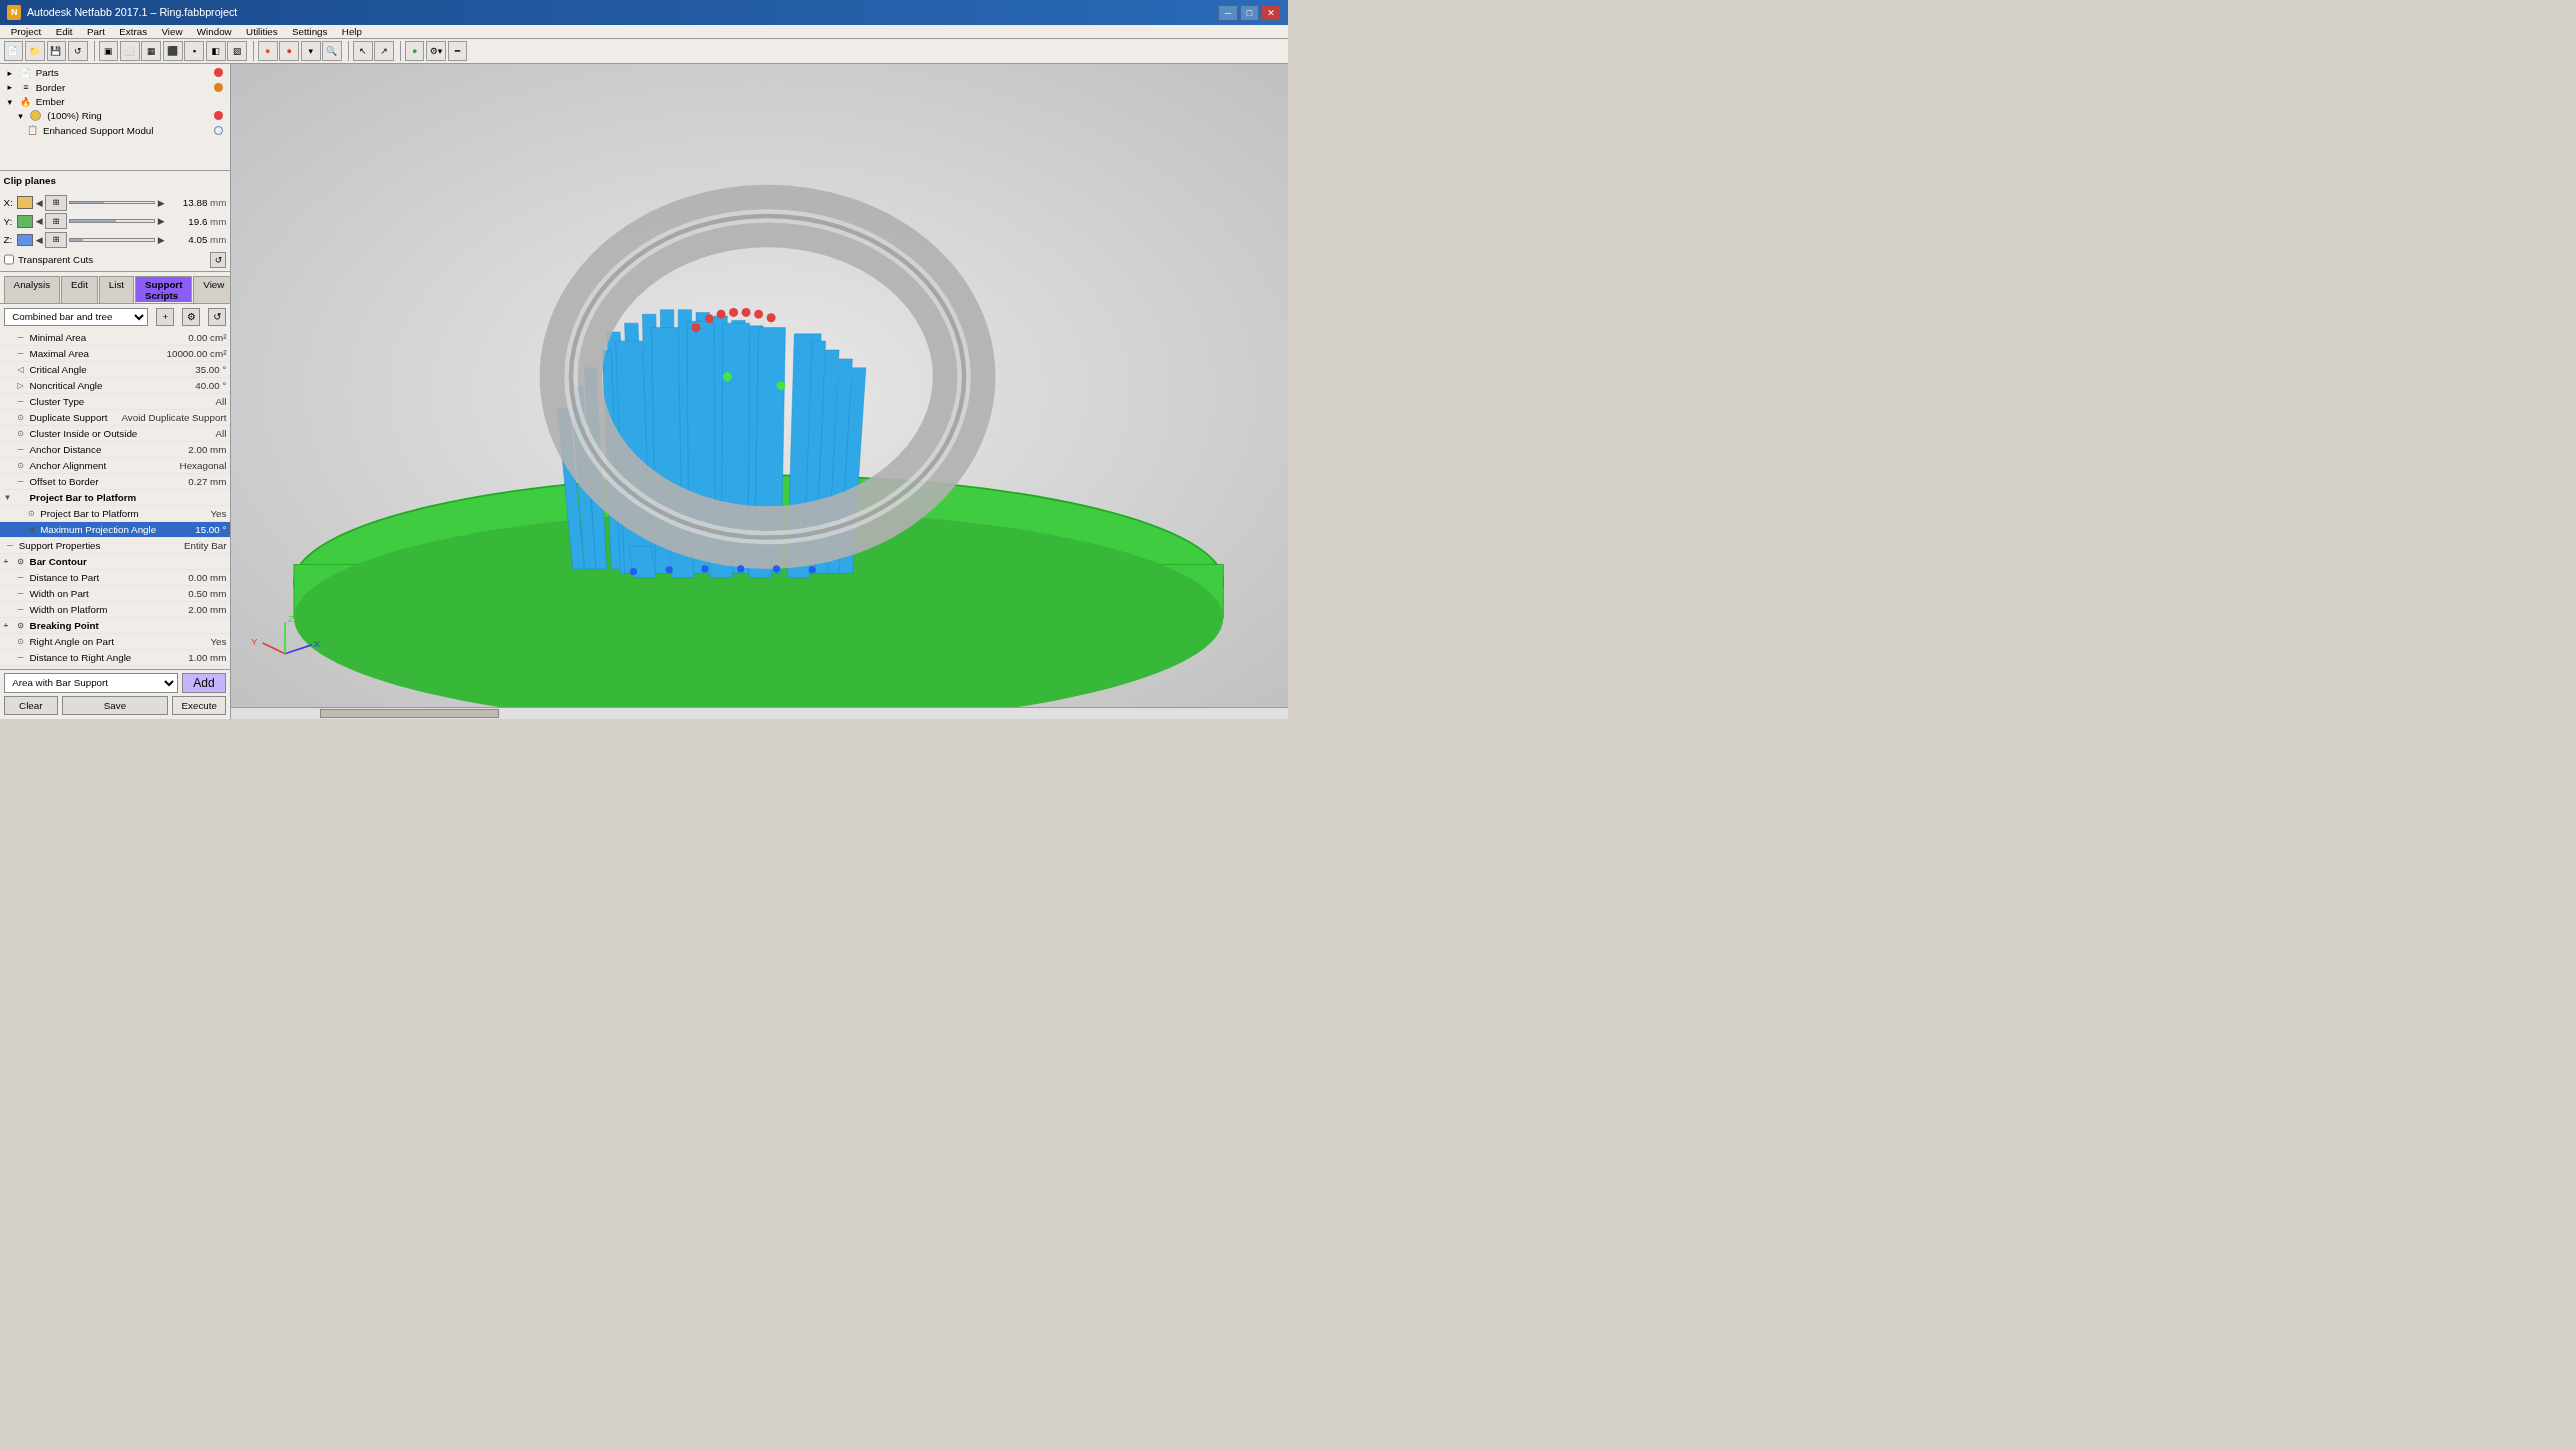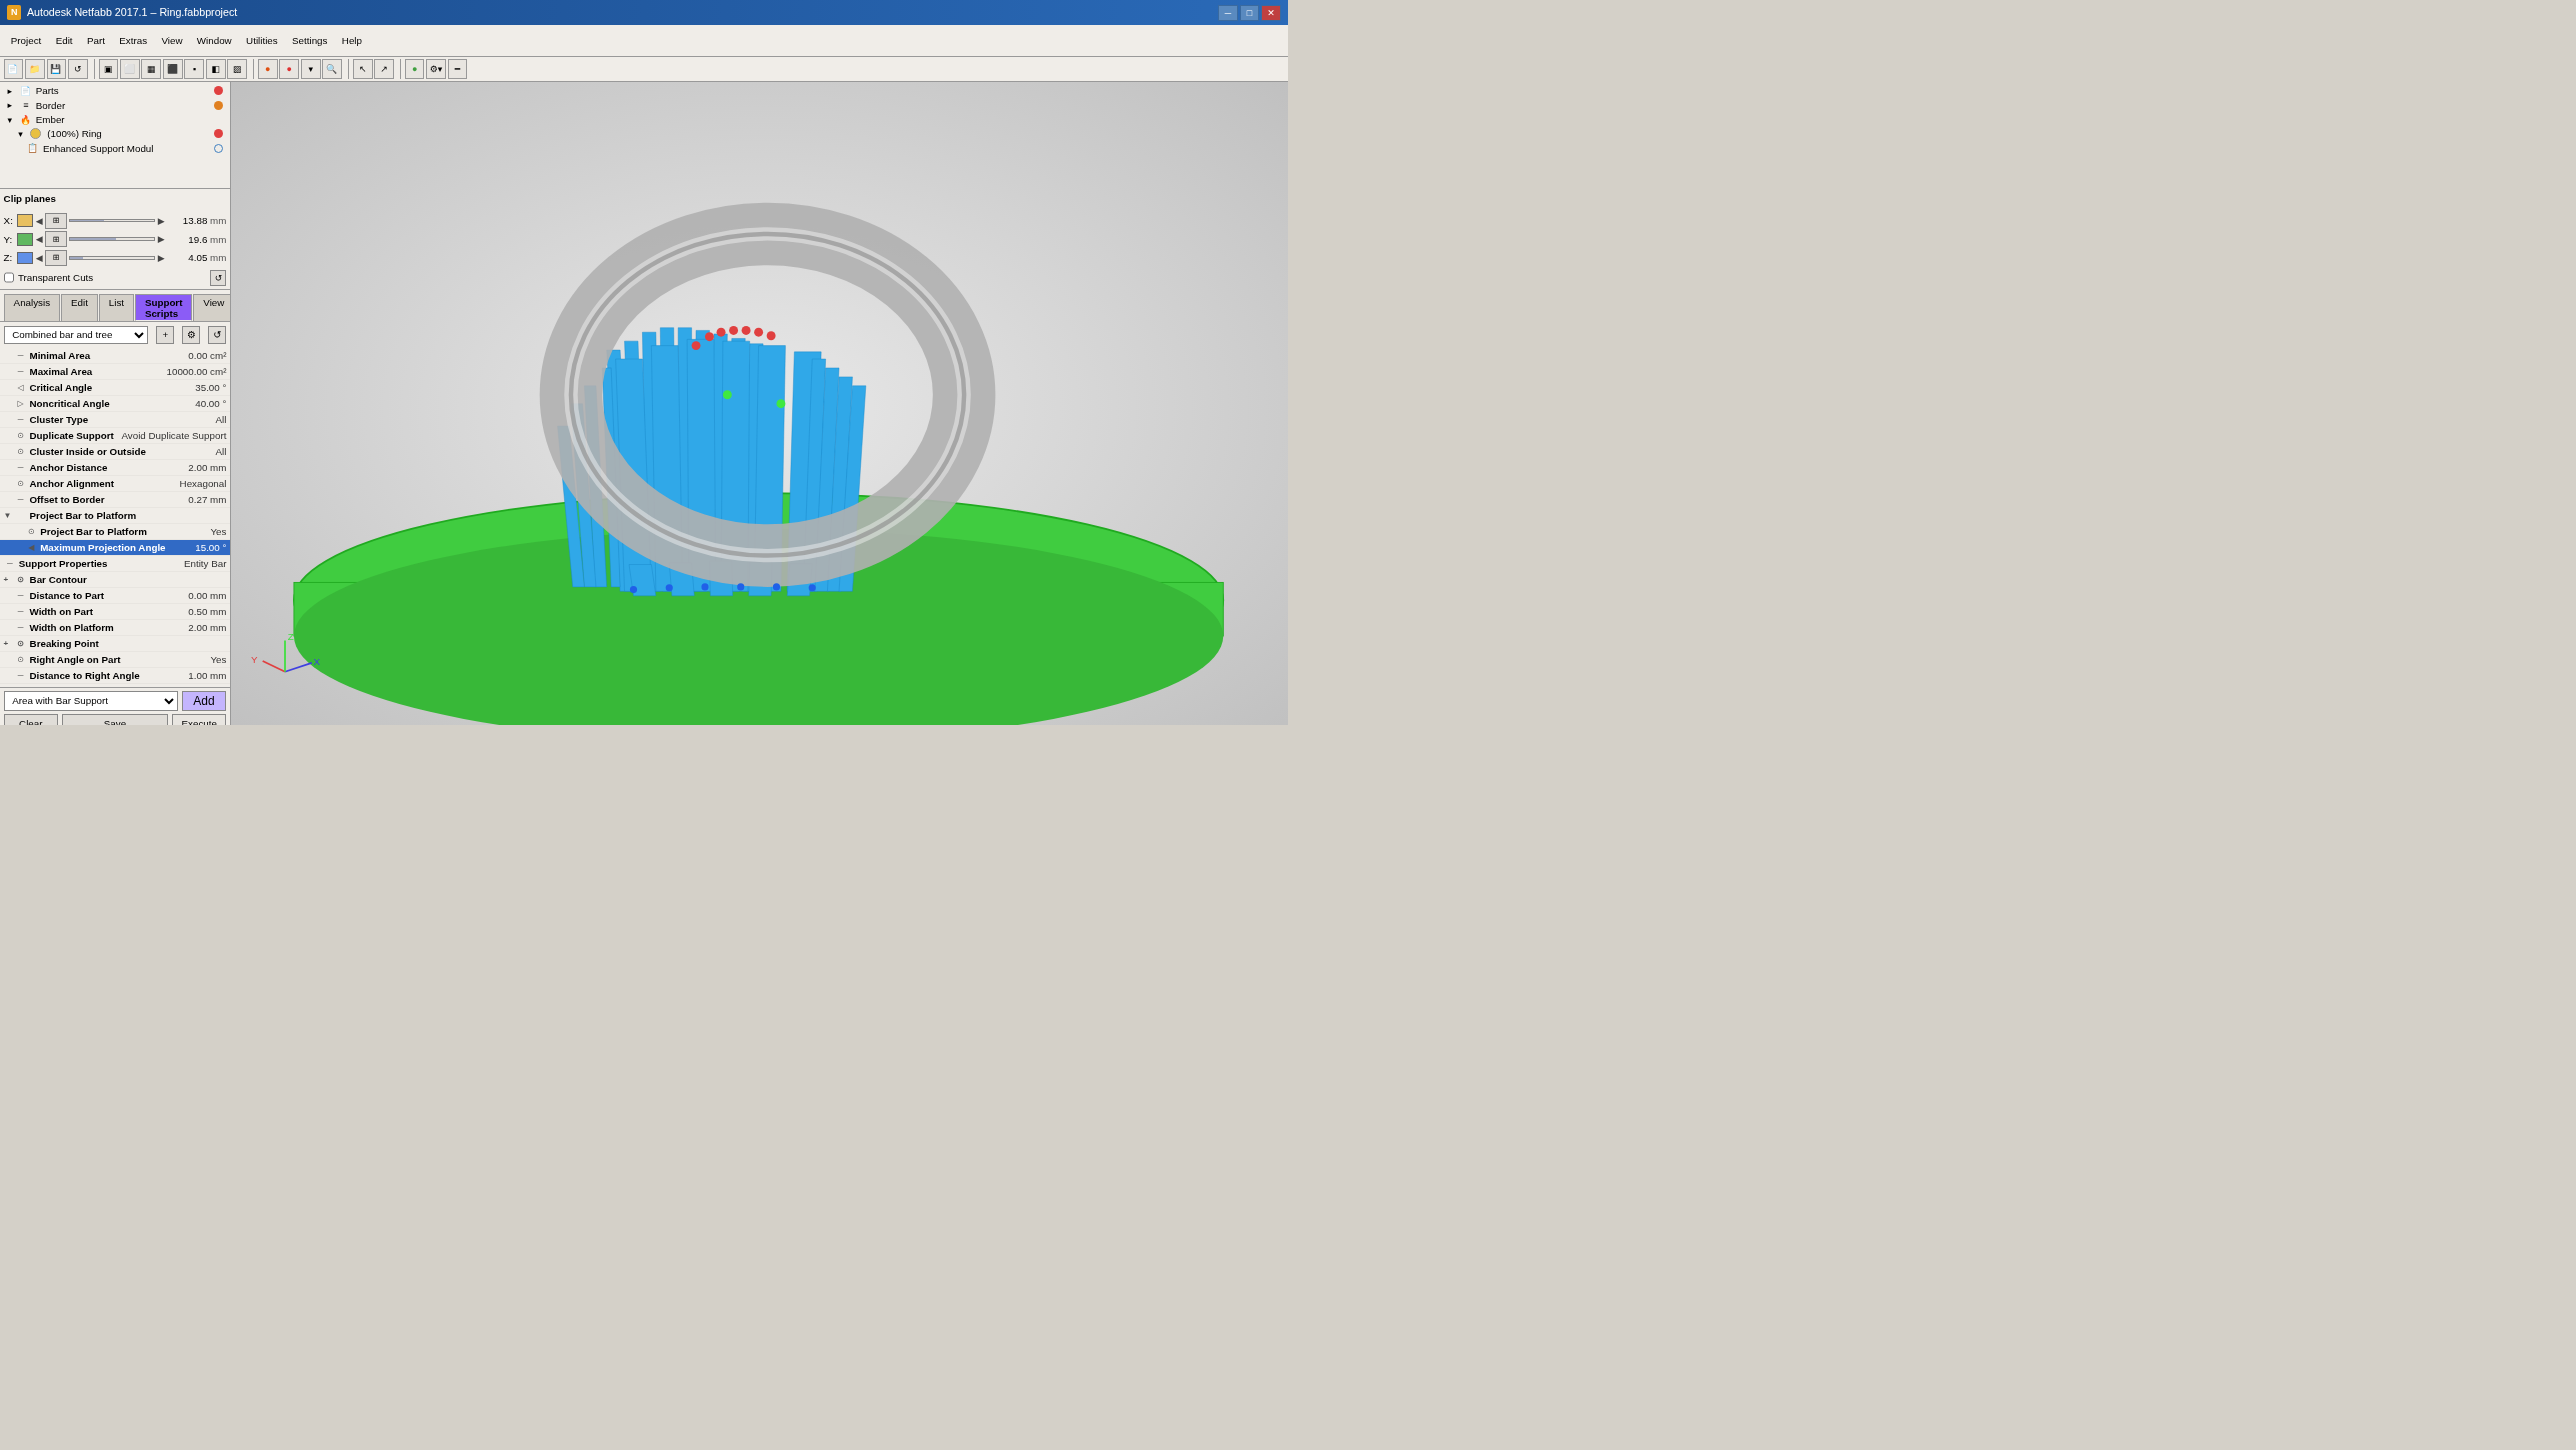--- a/index.html
+++ b/index.html
@@ -18,21 +18,21 @@
     .title-bar-left { display: flex; align-items: center; gap: 5.4px; }
     .title-bar-icon { width: 14.3px; height: 14.3px; background: #e8a020; border-radius: 1.8px; display: flex; align-items: center; justify-content: center; font-size: 9px; font-weight: bold; color: #fff; }
     .title-bar-text { font-size: 10.7px; }
     .title-bar-controls { display: flex; gap: 1.8px; }
     .title-btn { width: 19.7px; height: 16px; background: #5a8abf; border: 0.9px solid #3a6a9f; color: white; font-size: 9px; cursor: pointer; display: flex; align-items: center; justify-content: center; }
     .title-btn.close { background: #c04040; }
 
     
     .menu-bar {
       background: #f0ede8; border-bottom: 0.9px solid #999;
-      height: 32px; display: flex; align-items: center; padding: 0 3.6px;
+      height: 14px; display: flex; align-items: center; padding: 0 3.6px;
     }
     .menu-item { padding: 1.8px 7.2px; cursor: pointer; font-size: 9.8px; }
 
     
     .toolbar {
       background: #f0ede8; border-bottom: 0.9px solid #999;
       height: 25px; display: flex; align-items: center; padding: 1.8px 3.6px; gap: 1.8px;
     }
     .tb-btn { width: 19.7px; height: 19.7px; background: #e8e5e0; border: 0.9px solid #999; cursor: pointer; display: flex; align-items: center; justify-content: center; font-size: 9px; }
     .tb-sep { width: 3.6px; height: 19.7px; border-right: 0.9px solid #999; margin: 0 1.8px; }
@@ -90,21 +90,21 @@
     .param-list::-webkit-scrollbar { width: 12.5px; }
     .param-list::-webkit-scrollbar-track { background: #e8e5e0; }
     .param-list::-webkit-scrollbar-thumb { background: #c0bab0; border: 0.9px solid #999; }
     .param-row { display: flex; align-items: center; padding: 0.9px 3.6px; min-height: 16px; border-bottom: 0.9px solid #e8e5e0; }
     .param-row.selected { background: #316ac5; color: white; }
     .param-row.group { font-weight: bold; }
     .param-indent-0 { padding-left: 3.6px; }
     .param-indent-1 { padding-left: 14.3px; }
     .param-indent-2 { padding-left: 25px; }
     .param-icon { width: 12.5px; height: 12.5px; margin-right: 2.7px; display: flex; align-items: center; justify-content: center; font-size: 8px; color: #555; }
-    .param-name { flex: 1; font-size: 9.8px; white-space: nowrap; overflow: hidden; text-overflow: ellipsis; font-weight: bold; }
+    .param-name { flex: 1; font-size: 9.8px; white-space: nowrap; overflow: hidden; text-overflow: ellipsis; }
     .param-value { font-size: 9.8px; color: #333; white-space: nowrap; }
     .param-row.selected .param-value { color: white; }
     .expand-icon { width: 9px; height: 9px; font-size: 8px; color: #555; margin-right: 1.8px; cursor: pointer; }
 
     
     .bottom-controls { flex: 0 0 auto; padding: 3.6px; border-top: 0.9px solid #999; }
     .bottom-dropdown-row { display: flex; gap: 3.6px; margin-bottom: 3.6px; }
     .bottom-select { flex: 1; height: 19.7px; font-size: 9.8px; background: white; border: 0.9px solid #888; padding: 0 3.6px; }
     .add-btn { padding: 1.8px 10.7px; background: #c4b5fd; border: 0.9px solid #888; cursor: pointer; font-size: 12px; }
     .action-btns { display: flex; gap: 3.6px; }

